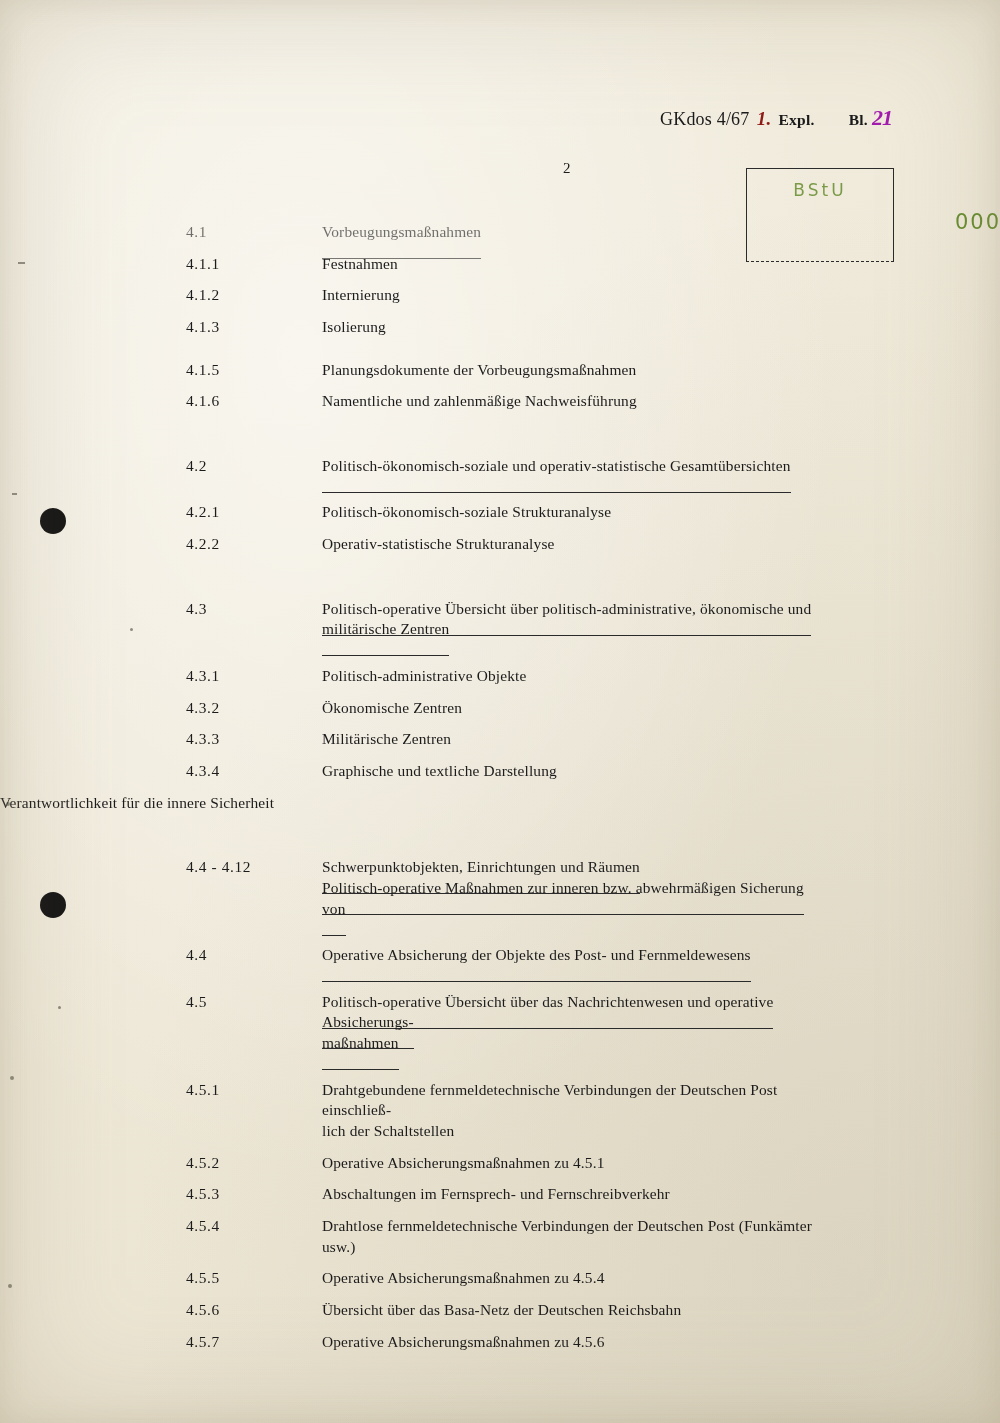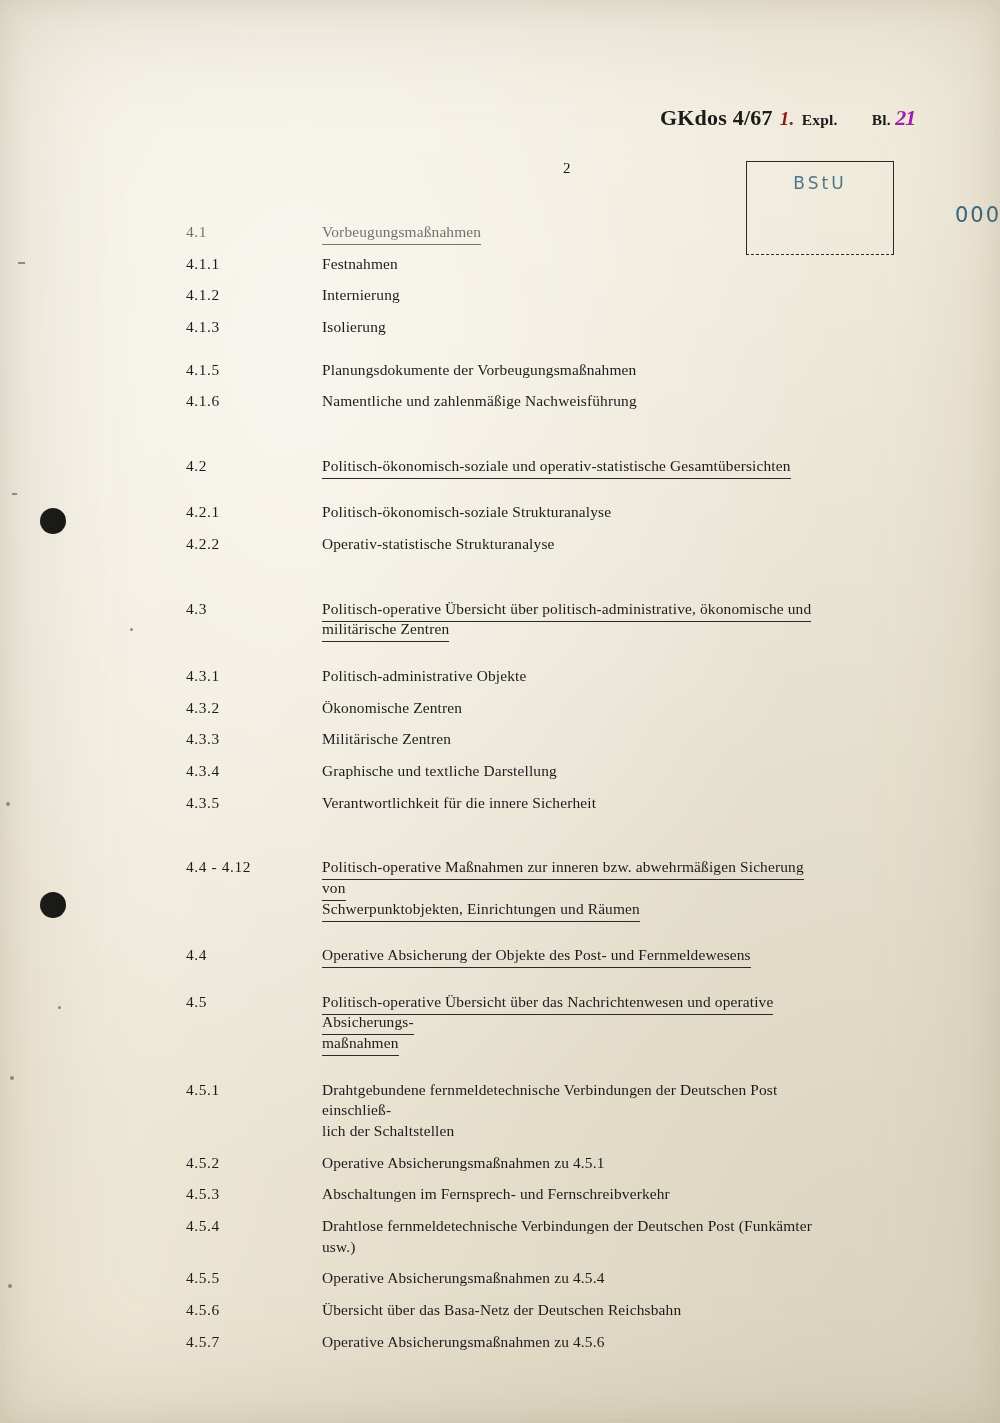--- a/index.html
+++ b/index.html
@@ -40,21 +40,21 @@
 
   
   .header-line {
     position: absolute;
     top: 105px;
     left: 660px;
     font-size: 16px;
     letter-spacing: 0.2px;
     white-space: nowrap;
   }
-  .header-line .gk { font-size: 22px; font-weight: bold; }
+  .header-line .gk { font-size: 18px; }
   .header-line .expl-num {
     font-family: "Liberation Serif", serif;
     font-style: italic;
     color: #8e1b14;
     font-size: 19px;
     font-weight: bold;
     padding: 0 3px;
   }
   .header-line .expl { font-size: 15.5px; font-weight: bold; }
   .header-line .bl { font-size: 15.5px; font-weight: bold; margin-left: 30px; }
@@ -69,29 +69,29 @@
   .page-number {
     position: absolute;
     top: 160px;
     left: 563px;
     font-size: 15px;
   }
 
   
   .stamp {
     position: absolute;
-    top: 161px;
+    top: 168px;
     left: 746px;
     width: 146px;
     height: 92px;
     border: 1.6px solid #2b2b2b;
     border-bottom: 1.6px dashed #2b2b2b;
     border-left-style: solid;
     text-align: center;
-    color: #0c4a6e;
+    color: #4d7c0f;
   }
   .stamp .bstu {
     margin-top: 11px;
     font-family: "DejaVu Sans", sans-serif;
     font-size: 17px;
     letter-spacing: 3px;
     opacity: 0.72;
   }
   .stamp .num {
     margin-top: 10px;
@@ -149,21 +149,21 @@
     white-space: nowrap;
   }
   .txt {
     flex: 1 1 auto;
     padding-right: 72px;
     letter-spacing: 0.15px;
   }
   .txt .u {
     display: inline;
     border-bottom: 1px solid #2a2a2a;
-    padding-bottom: 4px;
+    padding-bottom: 18px;
   }
   .txt .line {
     display: block;
   }
   .faded { opacity: 0.62; }
   .gap-s { height: 11px; }
   .gap-m { height: 26px; }
   .gap-l { height: 44px; }
 </style>
 </head>
@@ -294,31 +294,30 @@
       </div>
       <div class="gap-s"></div>
       <div class="row">
         <div class="num">4.3.4</div>
         <div class="txt">
           <span class="line"><span>Graphische und textliche Darstellung</span></span>
         </div>
       </div>
       <div class="gap-s"></div>
       <div class="row">
-        <div class="num">4.3.5</div>
         <div class="txt">
           <span class="line"><span>Verantwortlichkeit für die innere Sicherheit</span></span>
         </div>
       </div>
       <div class="gap-l"></div>
       <div class="row">
         <div class="num">4.4 - 4.12</div>
         <div class="txt">
+          <span class="line"><span class="u">Schwerpunktobjekten, Einrichtungen und Räumen</span></span>
           <span class="line"><span class="u">Politisch-operative Maßnahmen zur inneren bzw. abwehrmäßigen Sicherung von</span></span>
-          <span class="line"><span class="u">Schwerpunktobjekten, Einrichtungen und Räumen</span></span>
         </div>
       </div>
       <div class="gap-m"></div>
       <div class="row">
         <div class="num">4.4</div>
         <div class="txt">
           <span class="line"><span class="u">Operative Absicherung der Objekte des Post- und Fernmeldewesens</span></span>
         </div>
       </div>
       <div class="gap-m"></div>

